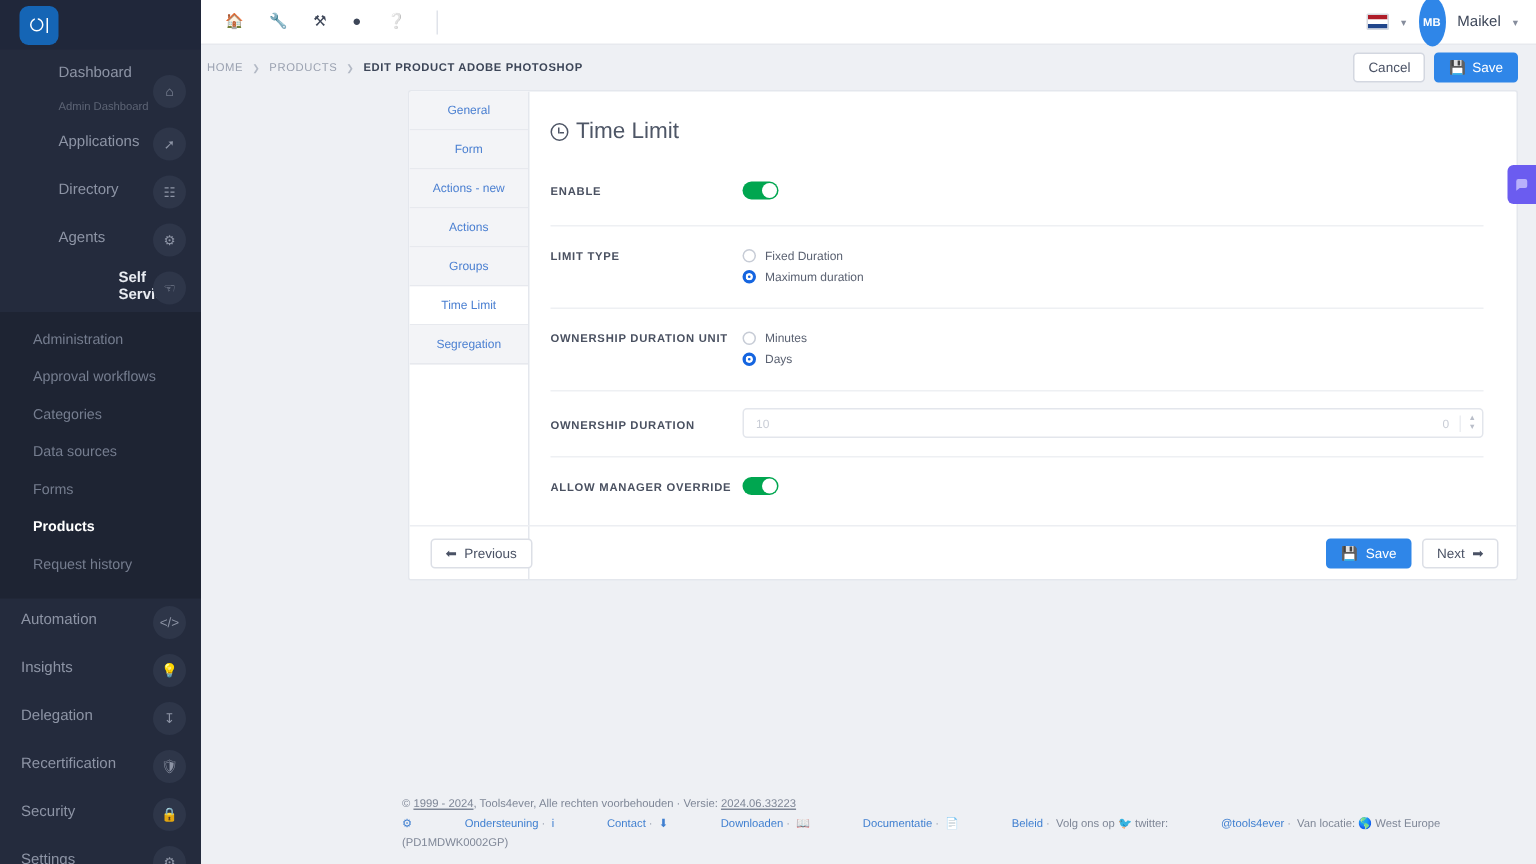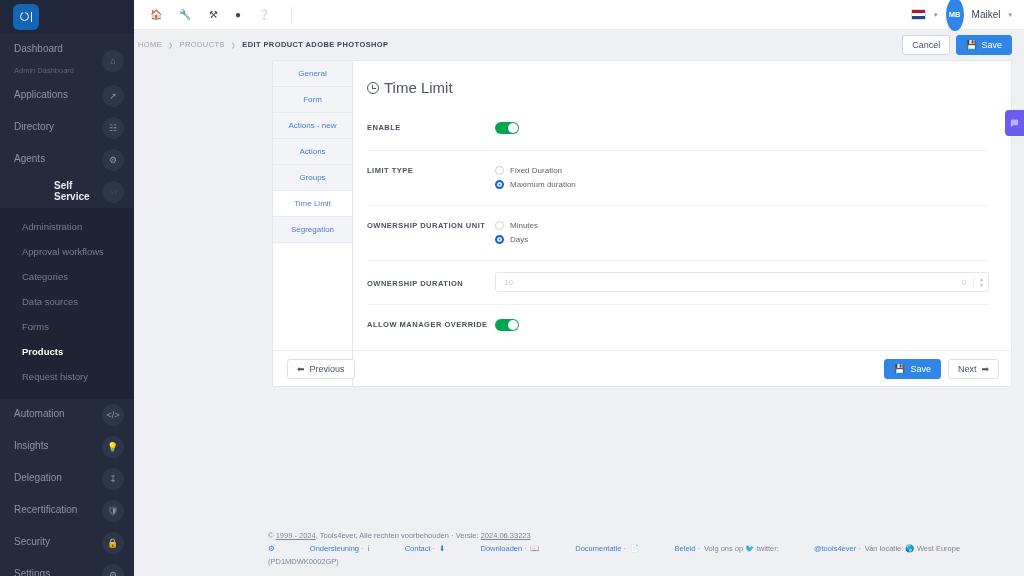--- a/index.html
+++ b/index.html
@@ -33,21 +33,21 @@
   .logo .ring {
     display:inline-block; width:9px; height:9px; border:1.6px solid #fff;
     border-radius:50%; position:relative; margin-right:2px;
   }
   .logo .ring:after{
     content:""; position:absolute; left:50%; top:-2.5px; transform:translateX(-50%);
     width:1.6px; height:5px; background:#1565b5;
   }
   .logo .bar { display:inline-block; width:1.8px; height:10px; background:#fff; }
 
-  .nav-top { padding-top: 8px; }
+  .nav-top { padding-top: 8px; margin-left: 25px; }
   .nav-row {
     height: 25px; display: flex; align-items: center;
     padding: 0 12px 0 14px; position: relative; cursor: pointer;
   }
   .nav-row .lbl { font-size: 10px; color: #8d94a5; flex: 1; }
   .nav-row.active .lbl { color: #e9ecf2; font-weight: bold; padding-left: 40px; }
   .nav-row .sub { font-size: 7.5px; color: #5d6475; }
   .nav-row .caret { font-size: 8px; color: #6d7587; margin-right: 8px; }
   .nav-ico {
     position: absolute; right: 10px; top: 50%; transform: translateY(-50%);

